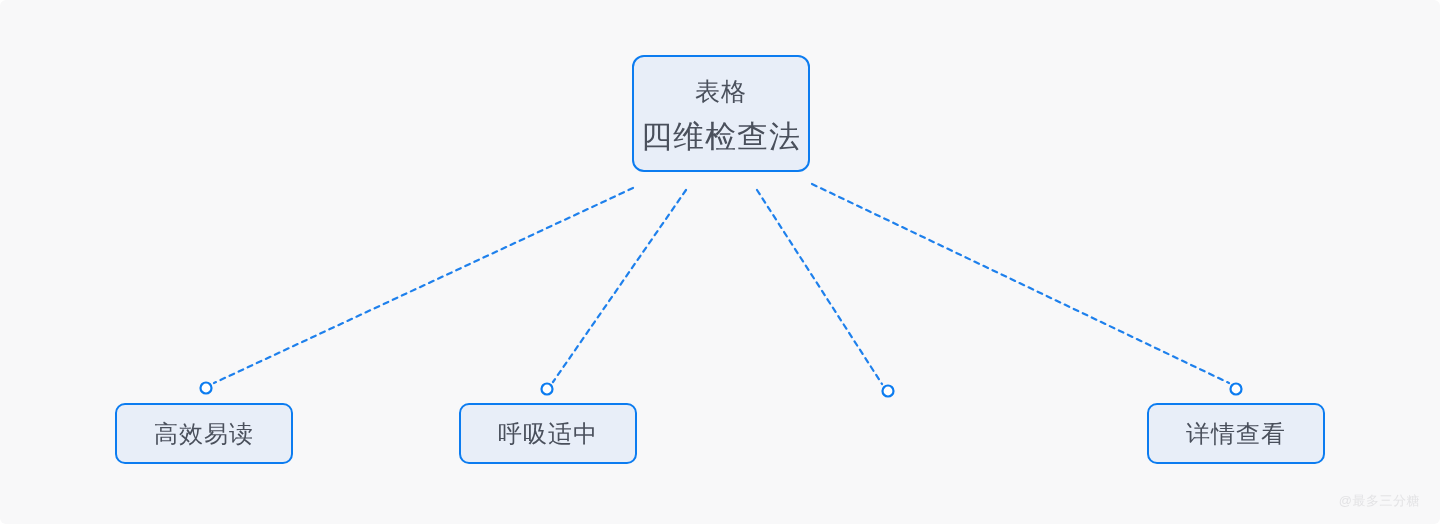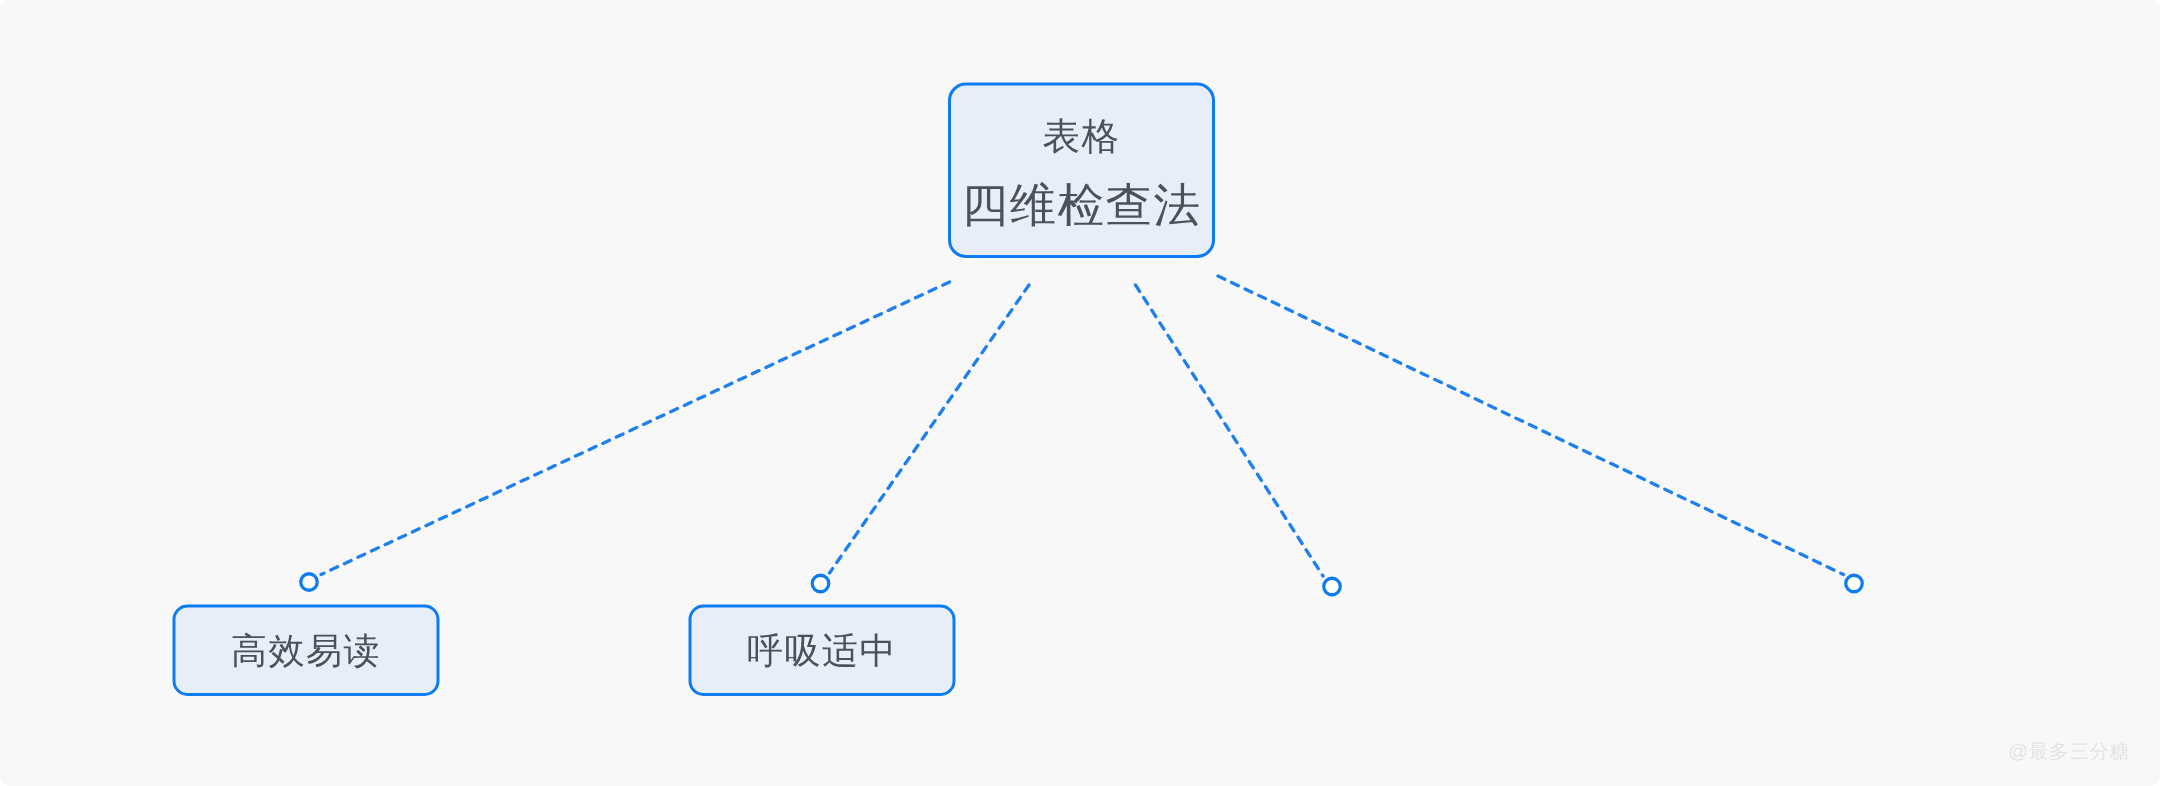--- a/index.html
+++ b/index.html
@@ -98,16 +98,19 @@
     <span class="line-1">表格</span>
     <span class="line-2">四维检查法</span>
   </div>
 
   <div class="node node-leaf leaf-0">
     <span>高效易读</span>
   </div>
   <div class="node node-leaf leaf-1">
     <span>呼吸适中</span>
   </div>
+  <div class="node node-leaf leaf-3">
+    <span>详情查看</span>
+  </div>
 
   <div class="watermark">@最多三分糖</div>
 
 </div>
 
 </body></html>

